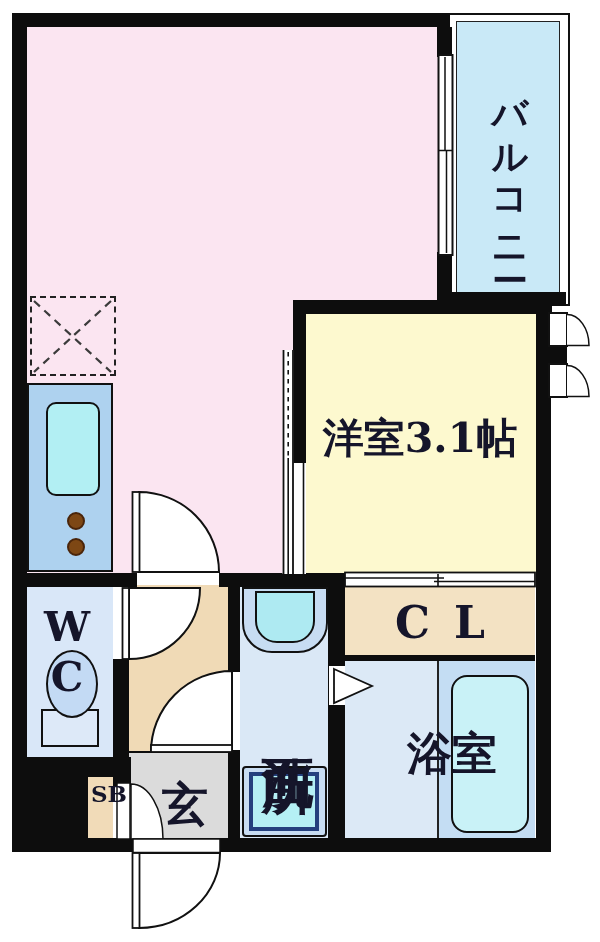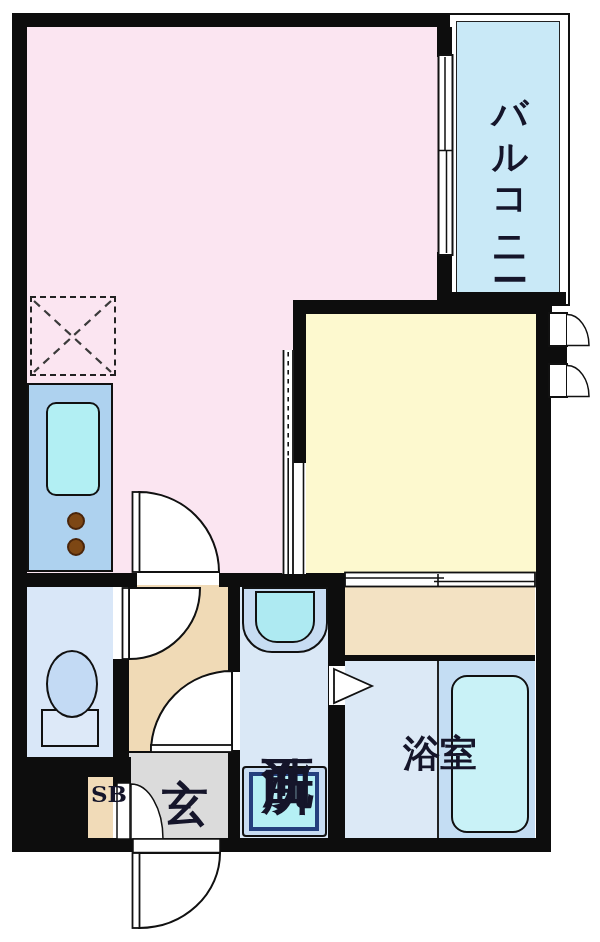--- a/index.html
+++ b/index.html
@@ -111,24 +111,27 @@
     <rect x="117" y="783" width="13" height="56" fill="#fff" stroke="#111" stroke-width="1.5"></rect>
 
     <rect x="133" y="839" width="87" height="13.5" fill="#fff" stroke="#111" stroke-width="1.5"></rect>
     <path d="M139,853 L139,928 A81,75 0 0 0 220,853 Z" fill="#fff" stroke="#111" stroke-width="2"></path>
     <rect x="132.5" y="853" width="7" height="75" fill="#fff" stroke="#111" stroke-width="1.8"></rect>
   </svg>
 
 
   <div class="lbl vert" style="left:486px;top:42px;width:44px;height:256px;font-size:36px;letter-spacing:6px;text-align:center;">バルコニー</div>
 
+  <div class="lbl center" style="left:305px;top:410px;width:230px;height:56px;font-size:41px;">洋室3.1帖</div>
 
+  <div class="lbl stack" style="left:44px;top:602px;width:46px;font-size:41px;line-height:1.22;">WC</div>
 
+  <div class="lbl center" style="left:345px;top:596px;width:190px;height:54px;font-size:44px;letter-spacing:24px;text-indent:24px;">CL</div>
 
   <div class="lbl vert" style="left:258px;top:630px;width:58px;height:178px;font-size:52px;letter-spacing:3px;text-align:center;">洗面所</div>
 
-  <div class="lbl center" style="left:345px;top:726px;width:190px;height:56px;font-size:37px;">浴室</div>
+  <div class="lbl center" style="left:345px;top:726px;width:190px;height:56px;font-size:45px;padding-left:12px;">浴室</div>
 
   <div class="lbl center" style="left:150px;top:778px;width:70px;height:54px;font-size:46px;">玄</div>
 
   <div class="lbl stack" style="left:89px;top:780px;width:40px;font-size:23px;line-height:1.2;">SB</div>
 
 </div>
 
 </body></html>

